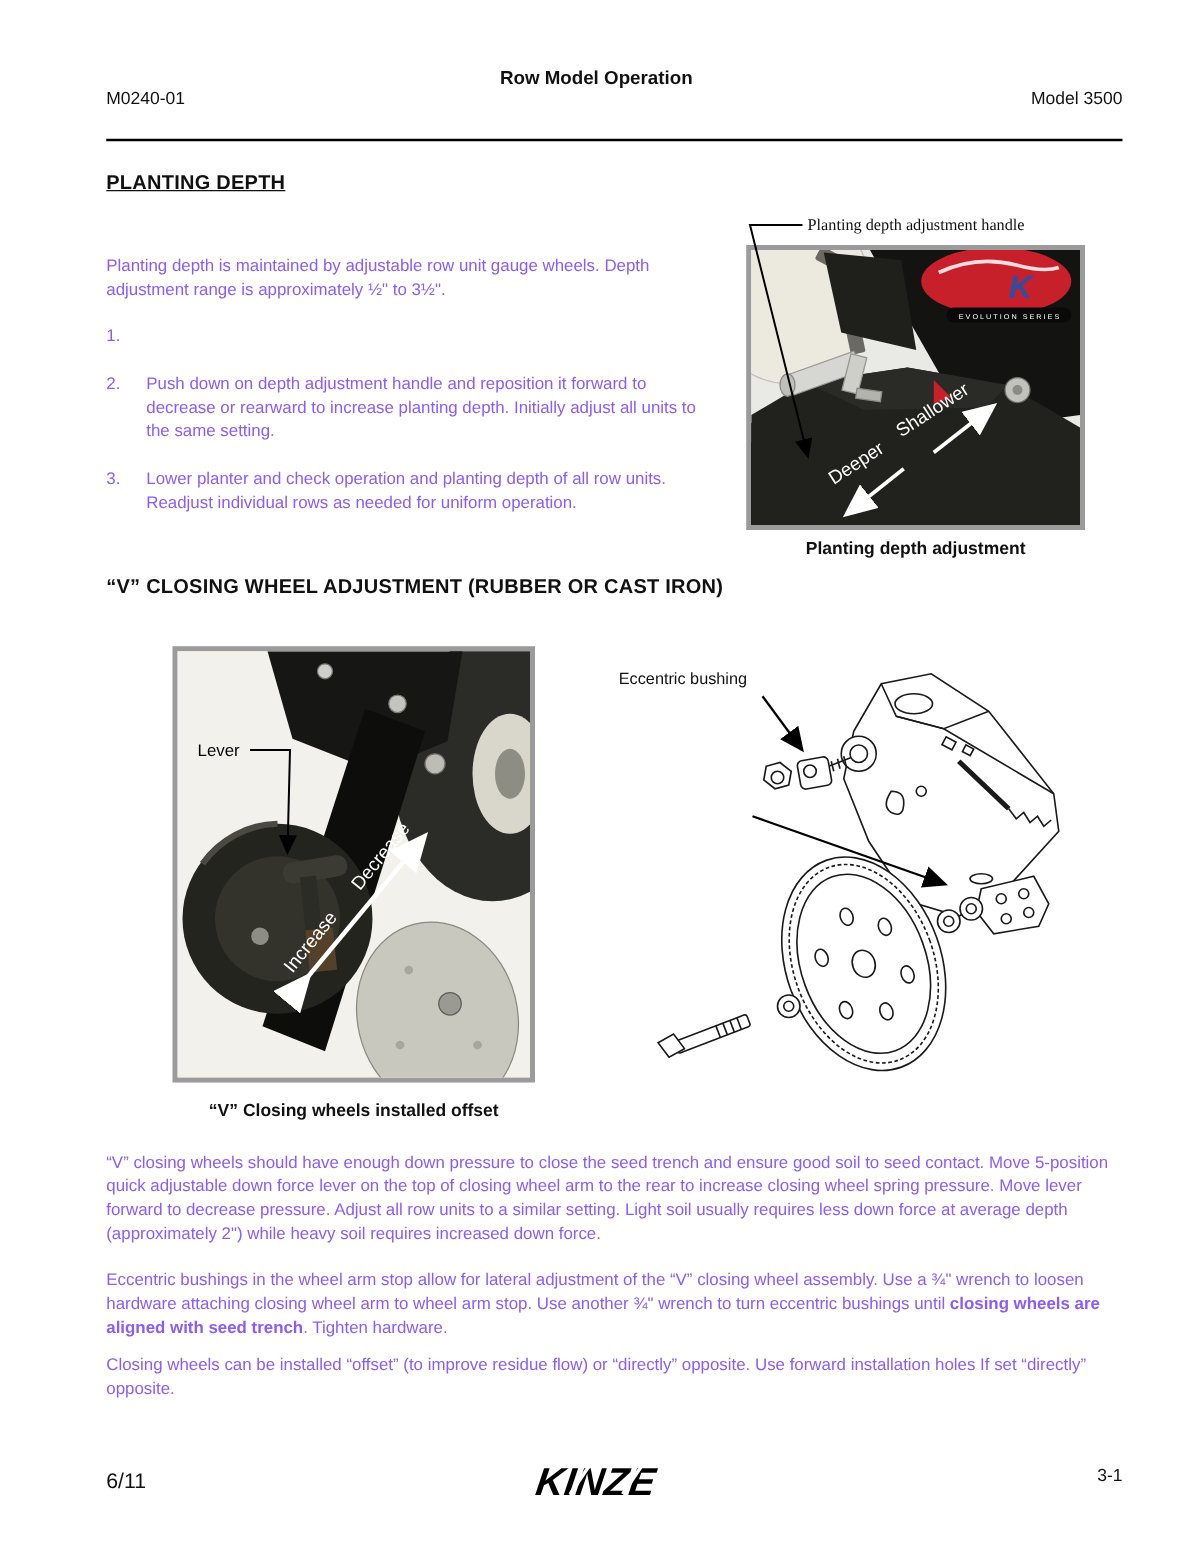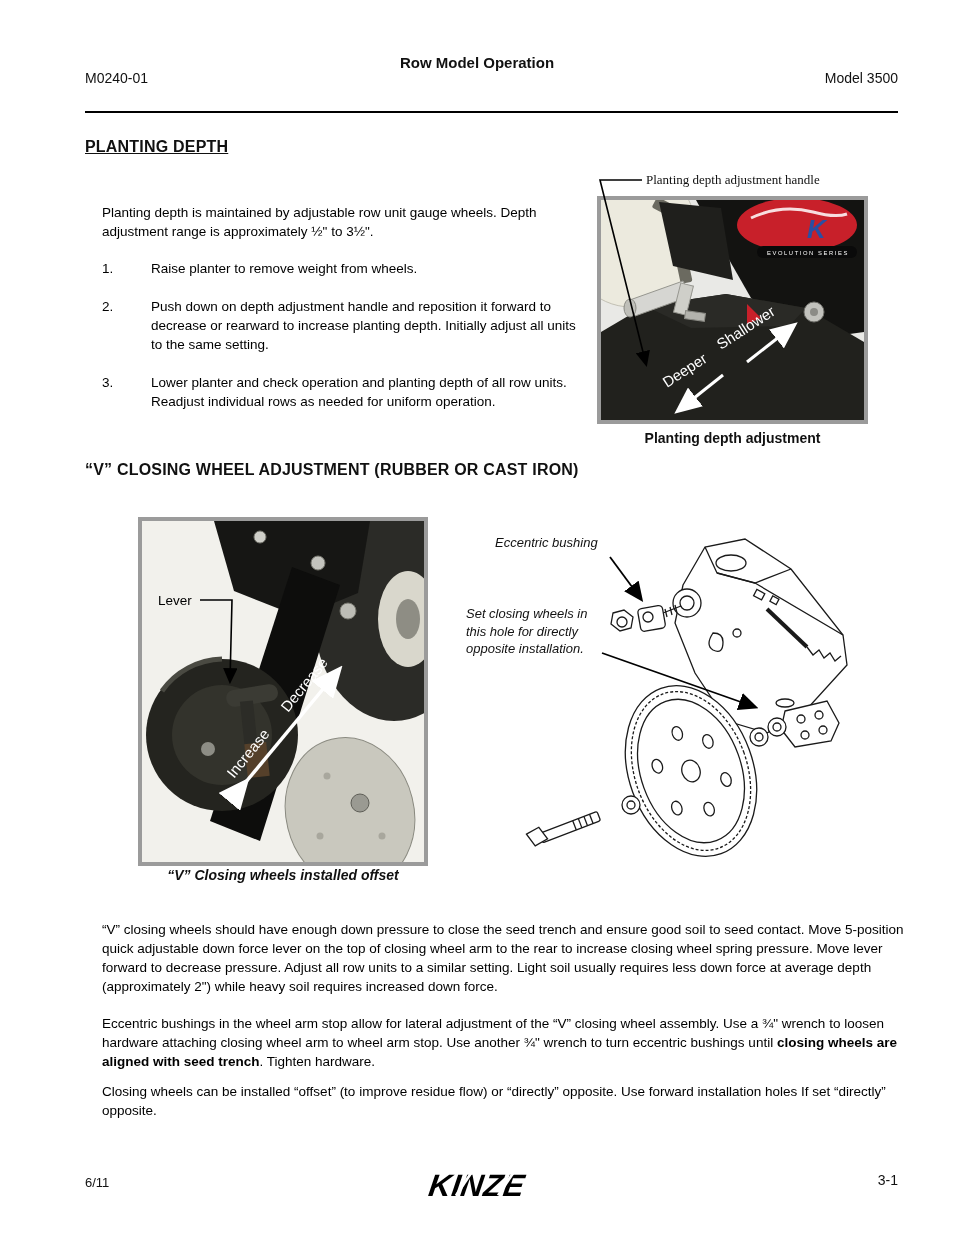--- a/index.html
+++ b/index.html
@@ -7,49 +7,49 @@
     position:relative; width:954px; height:1235px; background:#ffffff;
     font-family:"Liberation Sans", sans-serif; color:#111; overflow:hidden;
   }
   .abs { position:absolute; }
   .hdr-doc   { left:85px; top:70px; font-size:14px; }
   .hdr-title { left:0; right:0; top:54px; text-align:center; font-weight:bold; font-size:15px; }
   .hdr-model { right:56px; top:70px; font-size:14px;padding-left:26px; }
   .hdr-rule  { left:85px; top:111px; width:813px; height:2px; background:#000; }
 
   .sec-heading { left:85px; font-size:16px; font-weight:bold; letter-spacing:0.2px; }
-  .body-text { font-size:13.5px; line-height:19px; color:#000000;margin-left:17px; }
+  .body-text { font-size:13.5px; line-height:19px; color:#8b5cf6; }
 
   .intro { left:85px; top:203px; width:468px; }
   .steps { left:85px; top:259px; width:500px; }
   .step { display:flex; margin-bottom:19px; }
   .step-num { width:32px; flex:none; }
   .step-text { width:450px; }
 
   .fig1 { left:580px; top:168px; width:335px; height:292px; }
   .fig1-callout { position:absolute; left:66px; top:4px; font-size:13px; white-space:nowrap;font-family:Liberation Serif, serif; }
   .photo-frame { position:absolute; border:4px solid #9b9b9b; box-sizing:border-box; background:#e9e9e6; }
   .fig1-photo { left:17px; top:28px; width:271px; height:228px; }
   .fig-caption { position:absolute; text-align:center; font-weight:bold; font-size:14px; }
   .fig1-caption { left:17px; top:262px; width:271px; }
 
   .fig2 { left:138px; top:517px; width:292px; height:390px; }
   .fig2-photo { left:0; top:0; width:290px; height:349px; background:#f4f3f0; }
-  .fig2-caption { left:-10px; top:350px; width:310px;font-style:italic; }
-
-  .fig3 { left:455px; top:525px; width:465px; height:358px;font-style:italic; }
+  .fig2-caption { left:-10px; top:363px; width:310px; }
+
+  .fig3 { left:455px; top:525px; width:465px; height:358px; }
   .fig3-callout1 { position:absolute; left:40px; top:10px; font-size:13px; white-space:nowrap; }
   .fig3-callout2 { position:absolute; left:11px; top:80px; width:142px; font-size:13px; line-height:17.5px; }
 
   .para { left:85px; width:822px; }
   .para1 { top:920px; }
   .para2 { top:1014px; }
   .para3 { top:1082px; }
 
-  .ftr-date { left:85px; top:1175px; font-size:13px; }
+  .ftr-date { left:85px; top:1175px; font-size:17px; }
   .ftr-page { right:56px; top:1172px; font-size:14px; }
   .logo-wrap { left:0; right:0; top:1168px; height:42px; text-align:center; }
   .kinze {
     display:inline-block; position:relative; font-weight:bold; font-style:italic;
     font-size:31px; letter-spacing:0.5px; transform:skewX(-8deg); color:#000;
   }
   .logo-slash { position:absolute; width:2.5px; height:30px; background:#fff; top:-1px; transform:rotate(28deg); }
   .logo-slash.s1 { left:34px; }
   .logo-slash.s2 { left:76px; }
 
@@ -65,21 +65,20 @@
   <div class="abs hdr-model">Model 3500</div>
   <div class="abs hdr-rule"></div>
 
   <div class="abs sec-heading" style="top:138px;text-decoration:underline;">PLANTING DEPTH</div>
 
   <div class="abs intro body-text">Planting depth is maintained by adjustable row unit gauge wheels. Depth adjustment range is approximately ½" to 3½".</div>
 
   <div class="abs steps">
     <div class="step">
       <div class="step-num body-text">1.</div>
-      <div class="step-text body-text">Raise planter to remove weight from wheels.</div>
     </div>
     <div class="step">
       <div class="step-num body-text">2.</div>
       <div class="step-text body-text">Push down on depth adjustment handle and reposition it forward to decrease or rearward to increase planting depth. Initially adjust all units to the same setting.</div>
     </div>
     <div class="step">
       <div class="step-num body-text">3.</div>
       <div class="step-text body-text">Lower planter and check operation and planting depth of all row units. Readjust individual rows as needed for uniform operation.</div>
     </div>
   </div>
@@ -294,21 +293,20 @@
           <line x1="126" y1="296" x2="126" y2="306"></line>
           <line x1="132" y1="296" x2="132" y2="306"></line>
           <line x1="138" y1="296" x2="138" y2="306"></line>
         </g>
       </g>
 
       <line x1="155" y1="32" x2="186" y2="74" stroke="#000" stroke-width="1.8" marker-end="url(#arw-b3)"></line>
       <polyline points="147,128 300,182" fill="none" stroke="#000" stroke-width="1.8" marker-end="url(#arw-b3)"></polyline>
     </svg>
     <div class="fig3-callout1">Eccentric bushing</div>
-    <div class="fig3-callout2">Set closing wheels in this hole for directly opposite installation.</div>
   </div>
 
   <div class="abs para para1 body-text">“V” closing wheels should have enough down pressure to close the seed trench and ensure good soil to seed contact. Move 5-position quick adjustable down force lever on the top of closing wheel arm to the rear to increase closing wheel spring pressure.  Move lever forward to decrease pressure. Adjust all row units to a similar setting. Light soil usually requires less down force at average depth (approximately 2") while heavy soil requires increased down force.</div>
 
   <div class="abs para para2 body-text"><span>Eccentric bushings in the wheel arm stop allow for lateral adjustment of the “V” closing wheel assembly. Use a ¾" wrench to loosen hardware attaching closing wheel arm to wheel arm stop. Use another ¾" wrench to turn eccentric bushings until </span><b>closing wheels are aligned with seed trench</b><span>. Tighten hardware.</span></div>
 
   <div class="abs para para3 body-text">Closing wheels can be installed “offset” (to improve residue flow) or “directly” opposite. Use forward installation holes If set “directly” opposite.</div>
 
   <div class="abs ftr-date">6/11</div>
   <div class="abs logo-wrap">

